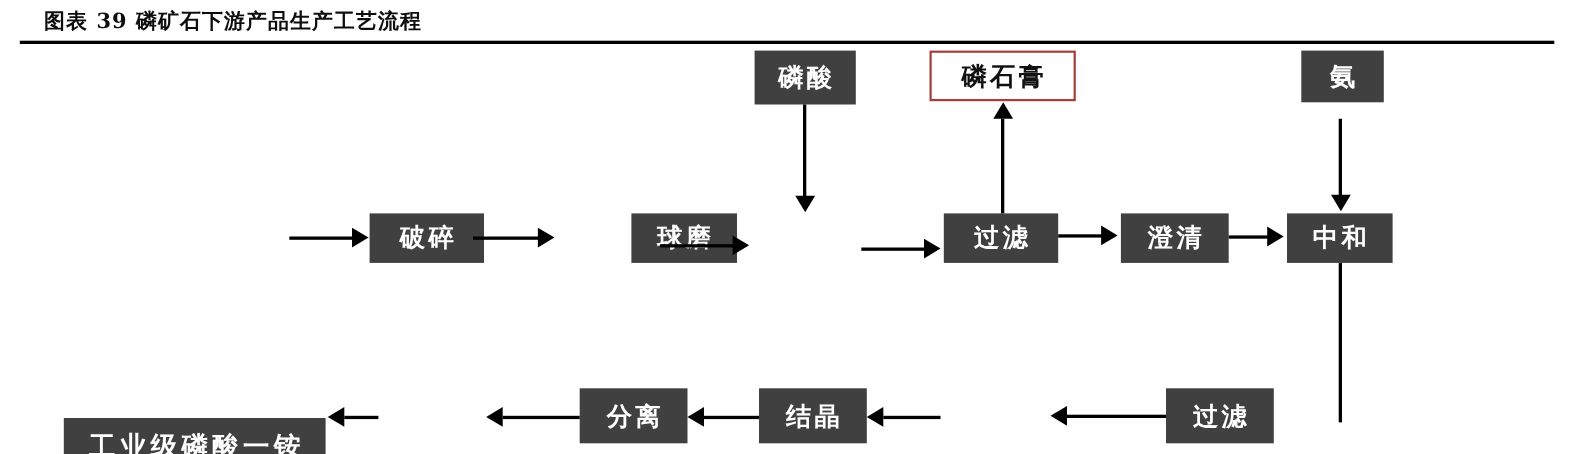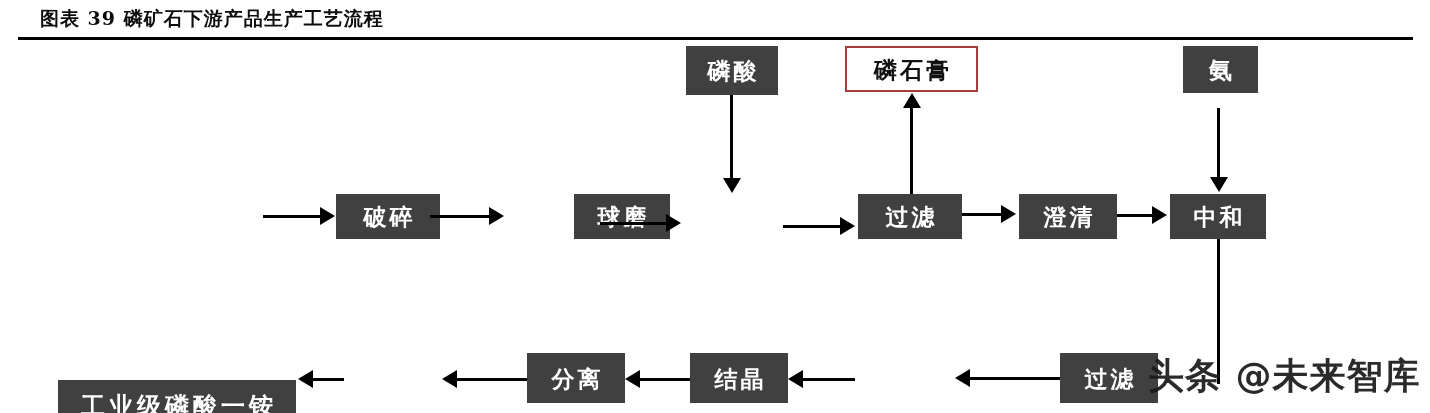--- a/index.html
+++ b/index.html
@@ -176,15 +176,14 @@
 
   <div class="hline" style="left:640px;top:378px;width:50px;"></div>
   <div class="arrow left" style="left:625px;top:370px;"></div>
 
   <div class="hline" style="left:457px;top:378px;width:70px;"></div>
   <div class="arrow left" style="left:442px;top:370px;"></div>
 
   <div class="hline" style="left:313px;top:378px;width:31px;"></div>
   <div class="arrow left" style="left:298px;top:370px;"></div>
 
-  <div class="watermark">头条 @未来智库</div>
 
 </div>
 
 </body></html>

